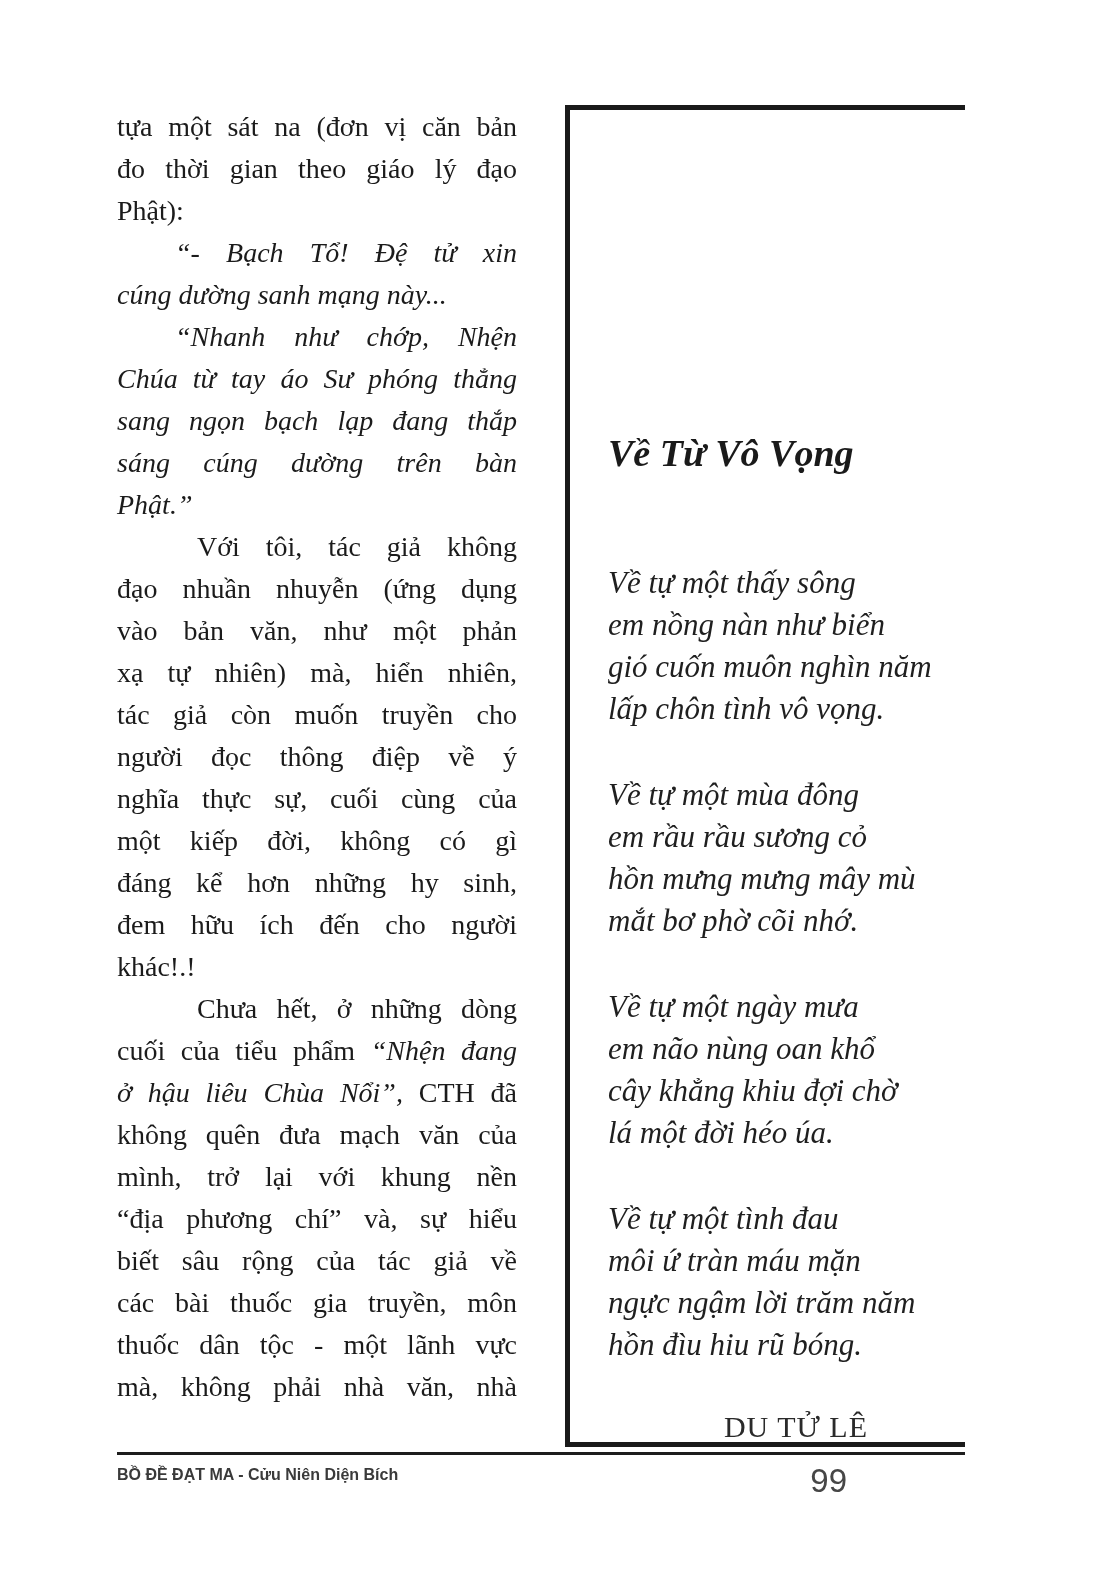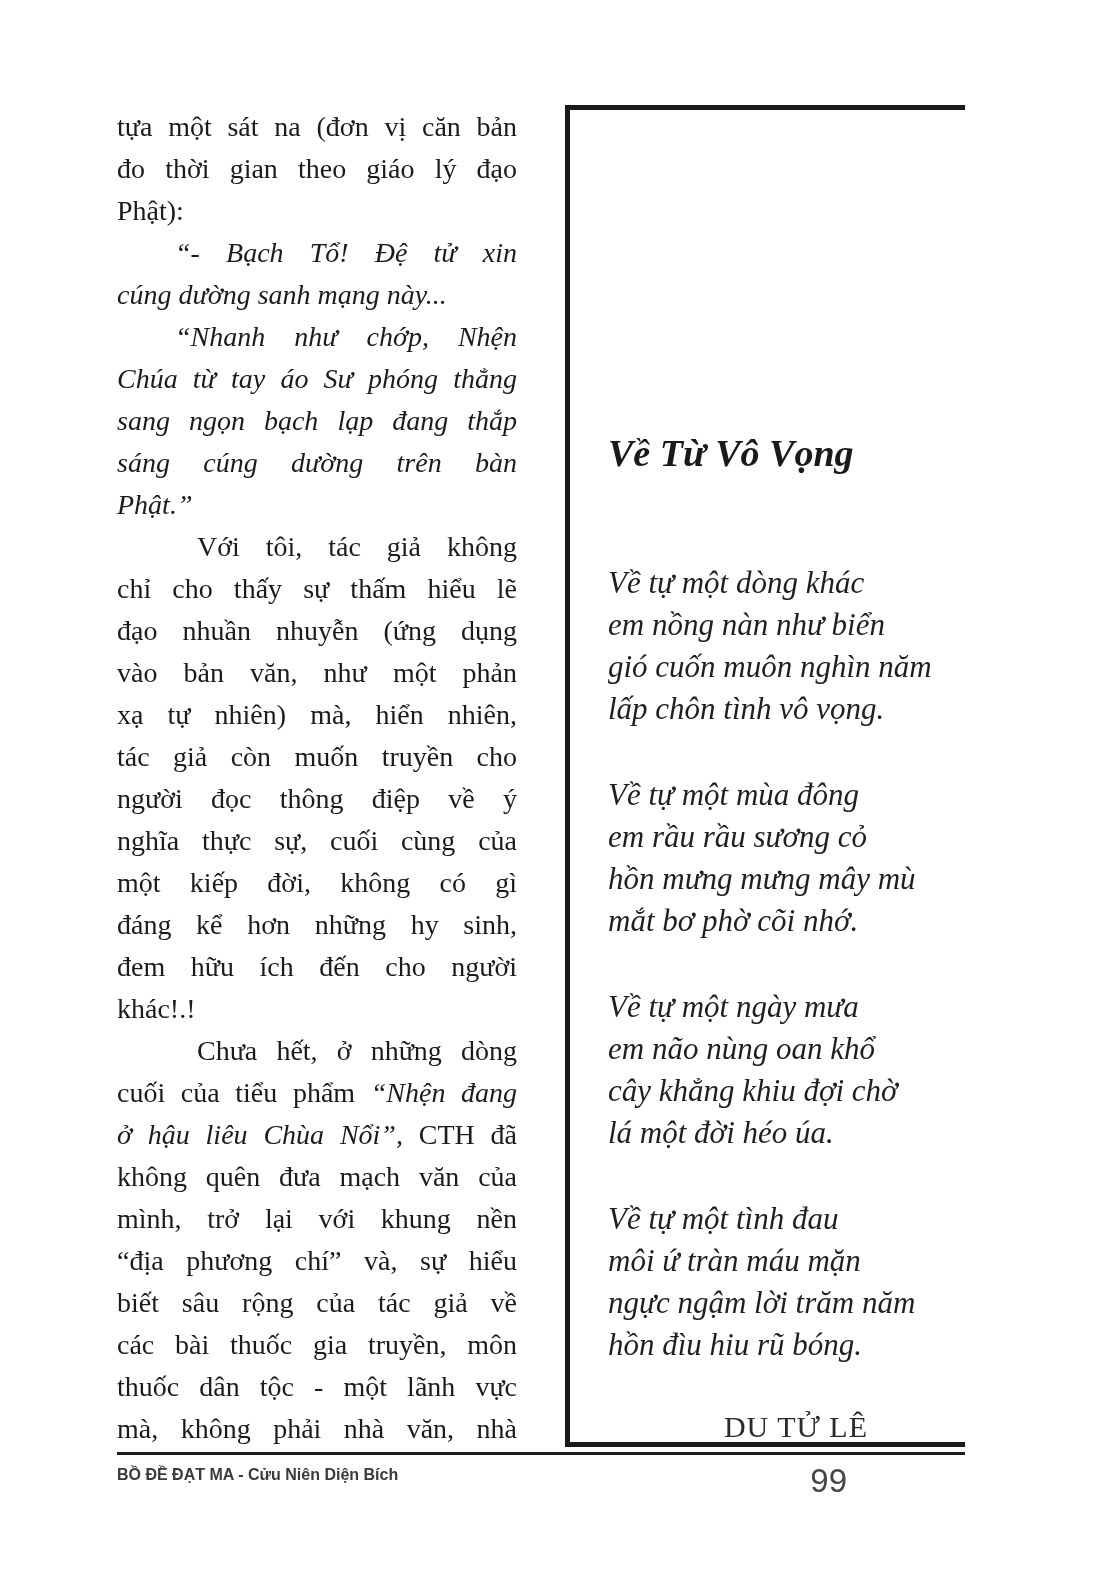--- a/index.html
+++ b/index.html
@@ -118,21 +118,20 @@
       <div class="line just"><span class="seg">đo thời gian theo giáo lý đạo</span></div>
       <div class="line"><span class="seg">Phật):</span></div>
       <div class="line just ind-q"><span class="seg it">“- Bạch Tổ! Đệ tử xin</span></div>
       <div class="line"><span class="seg it">cúng dường sanh mạng này...</span></div>
       <div class="line just ind-q"><span class="seg it">“Nhanh như chớp, Nhện</span></div>
       <div class="line just"><span class="seg it">Chúa từ tay áo Sư phóng thẳng</span></div>
       <div class="line just"><span class="seg it">sang ngọn bạch lạp đang thắp</span></div>
       <div class="line just"><span class="seg it">sáng cúng dường trên bàn</span></div>
       <div class="line"><span class="seg it">Phật.”</span></div>
       <div class="line just ind-p"><span class="seg">Với tôi, tác giả không</span></div>
-      <div class="line just"><span class="seg">chỉ cho thấy sự thấm hiểu lẽ</span></div>
       <div class="line just"><span class="seg">đạo nhuần nhuyễn (ứng dụng</span></div>
       <div class="line just"><span class="seg">vào bản văn, như một phản</span></div>
       <div class="line just"><span class="seg">xạ tự nhiên) mà, hiển nhiên,</span></div>
       <div class="line just"><span class="seg">tác giả còn muốn truyền cho</span></div>
       <div class="line just"><span class="seg">người đọc thông điệp về ý</span></div>
       <div class="line just"><span class="seg">nghĩa thực sự, cuối cùng của</span></div>
       <div class="line just"><span class="seg">một kiếp đời, không có gì</span></div>
       <div class="line just"><span class="seg">đáng kể hơn những hy sinh,</span></div>
       <div class="line just"><span class="seg">đem hữu ích đến cho người</span></div>
       <div class="line"><span class="seg">khác!.!</span></div>
@@ -145,21 +144,21 @@
       <div class="line just"><span class="seg">biết sâu rộng của tác giả về</span></div>
       <div class="line just"><span class="seg">các bài thuốc gia truyền, môn</span></div>
       <div class="line just"><span class="seg">thuốc dân tộc - một lãnh vực</span></div>
       <div class="line just"><span class="seg">mà, không phải nhà văn, nhà</span></div>
     </div>
 
   <div class="poem-box">
     <h2 class="poem-title">Về Từ Vô Vọng</h2>
     <div class="poem-stanzas">
         <div class="stanza">
-          <div class="poem-line">Về tự một dòng khác</div>
+          <div class="poem-line">Về tự một thấy sông</div>
           <div class="poem-line">em nồng nàn như biển</div>
           <div class="poem-line">gió cuốn muôn nghìn năm</div>
           <div class="poem-line">lấp chôn tình vô vọng.</div>
         </div>
         <div class="stanza">
           <div class="poem-line">Về tự một mùa đông</div>
           <div class="poem-line">em rầu rầu sương cỏ</div>
           <div class="poem-line">hồn mưng mưng mây mù</div>
           <div class="poem-line">mắt bơ phờ cõi nhớ.</div>
         </div>

